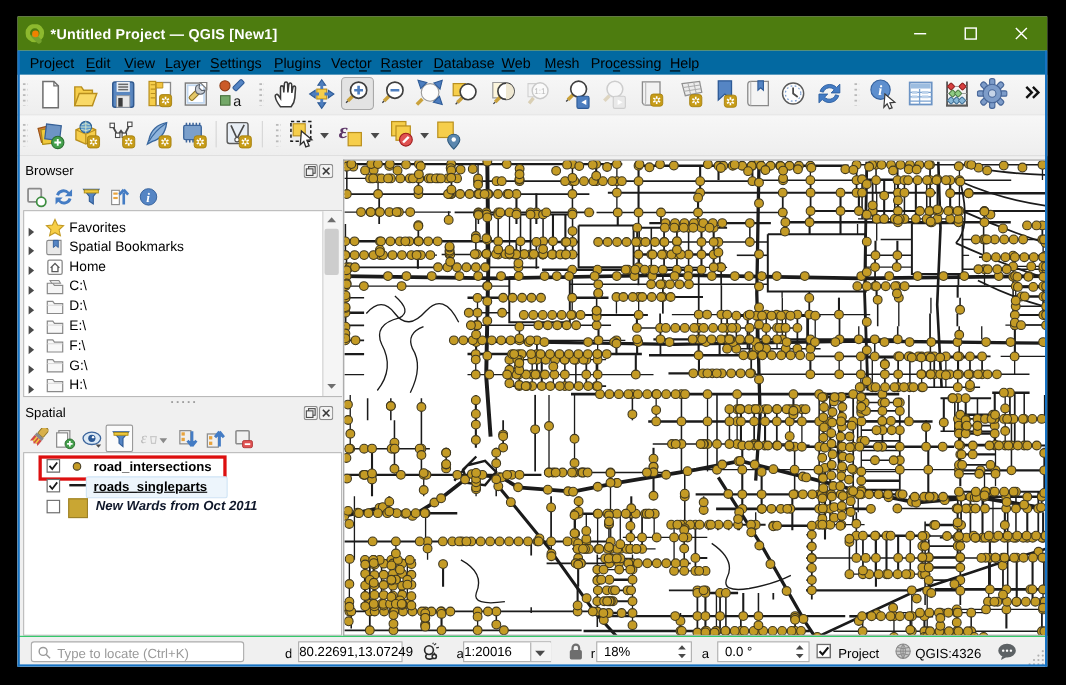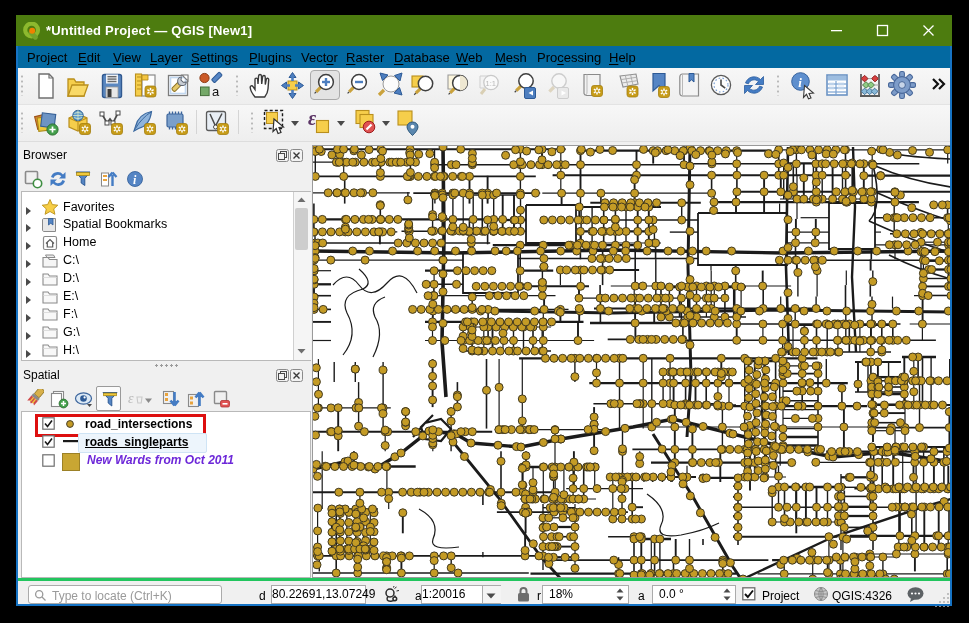--- a/index.html
+++ b/index.html
@@ -24,21 +24,21 @@
   .vsep{position:absolute;top:5px;width:1px;height:24px;background:#d5d5d5;}
   
   #dock{position:absolute;left:0;top:127px;width:296px;height:436px;background:#f0f0f0;}
   .paneltitle{position:absolute;font-size:12px;color:#000;}
   .treebox{position:absolute;background:#fff;border:1px solid #b9b9b9;box-sizing:border-box;}
   .titem{position:absolute;font-size:12.5px;color:#000;white-space:nowrap;}
   .arrow-r{position:absolute;width:0;height:0;border-left:5px solid #4a4a4a;
     border-top:4px solid transparent;border-bottom:4px solid transparent;}
   
   #statusbar{position:absolute;left:0;top:563px;width:100%;height:28px;background:#f0f0f0;
-    border-top:3px solid #22c55e;box-sizing:border-box;font-size:12px;}
+    border-top:1px solid #22c55e;box-sizing:border-box;font-size:12px;}
   .sbox{position:absolute;top:4px;height:19px;background:#fff;border:1px solid #ababab;
     box-sizing:border-box;font-size:12px;color:#000;}
   .slabel{position:absolute;top:8px;font-size:12px;color:#000;}
   #mapwrap{position:absolute;left:296px;top:130px;width:638px;height:433px;background:#fff;
     border:1px solid #9a9a9a;border-right:none;box-sizing:border-box;overflow:hidden;}
 </style>
 </head>
 <body>
 <div id="stage">
  <div id="win">
@@ -561,21 +561,21 @@
           <path d="M3 6.5 L5.5 9.5 L10 3.5" fill="none" stroke="#1a1a1a" stroke-width="1.6"></path>
         </svg>
         <svg style="position:absolute;left:46px;top:297px" width="18" height="5">
           <rect x="1" y="1" width="15" height="2.2" fill="#1a1a1a"></rect>
         </svg>
         <div class="titem" style="left:69px;top:292.5px;font-weight:bold;font-size:12px;text-decoration:underline">roads_singleparts</div>
         <svg style="position:absolute;left:26px;top:312px" width="13" height="13" viewBox="0 0 13 13">
           <rect x="0.8" y="0.8" width="11.4" height="11.4" fill="#fff" stroke="#6e6e6e" stroke-width="1.2"></rect>
         </svg>
         <div style="position:absolute;left:46px;top:311px;width:15.5px;height:15.5px;background:#c9a633;border:1px solid #9c8127"></div>
-        <div class="titem" style="left:71px;top:311px;font-style:italic;font-weight:bold;color:#6d28d9;font-size:12px">New Wards from Oct 2011</div>
+        <div class="titem" style="left:71px;top:311px;font-style:italic;font-weight:bold;color:#0f172a;font-size:12px">New Wards from Oct 2011</div>
       </div>
   <div id="mapwrap"><svg width="638" height="436" viewBox="0 -1 638 436">
           <path d="M0 2.2 L252.7 2.2" fill="none" stroke="#1b1b1b" stroke-width="1.9"></path>
           <path d="M267.6 3.7 L458.4 3.7" fill="none" stroke="#1b1b1b" stroke-width="2.3"></path>
           <path d="M465.9 2.8 L638 2.8" fill="none" stroke="#1b1b1b" stroke-width="1.2"></path>
           <path d="M0 15.2 L105 15.2" fill="none" stroke="#1b1b1b" stroke-width="1.2"></path>
           <path d="M122.3 17.7 L368.2 17.7" fill="none" stroke="#1b1b1b" stroke-width="1.6"></path>
           <path d="M376.3 16.8 L606.3 16.8" fill="none" stroke="#1b1b1b" stroke-width="1.4"></path>
           <path d="M0 29.4 L222.8 29.4" fill="none" stroke="#1b1b1b" stroke-width="1.6"></path>
           <path d="M239.6 28.2 L538 28.2" fill="none" stroke="#1b1b1b" stroke-width="1.9"></path>

